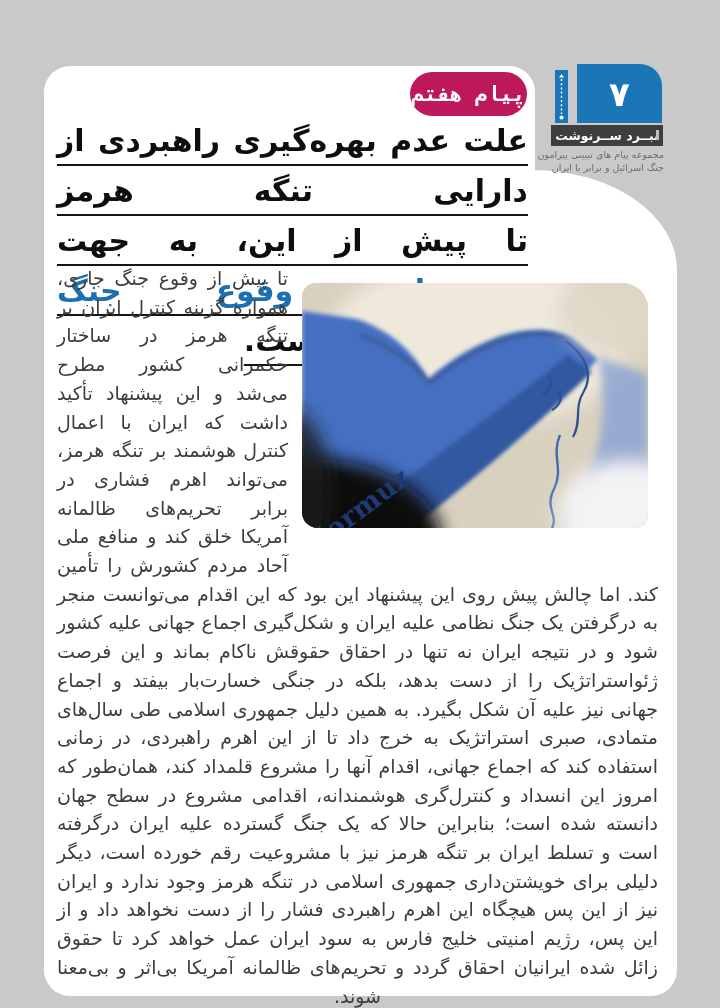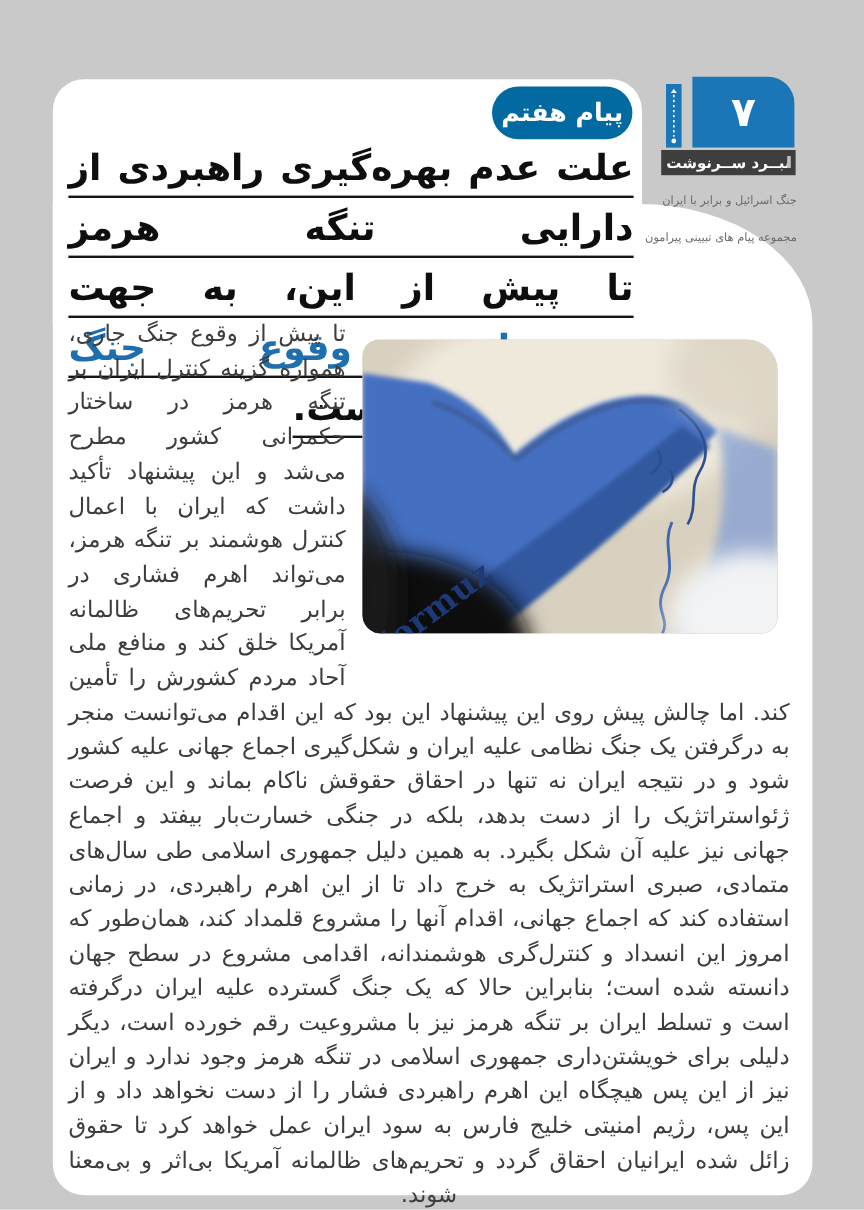--- a/index.html
+++ b/index.html
@@ -18,25 +18,25 @@
   .num-strip svg{display:block;}
   .num-box{position:absolute;left:29px;top:6px;width:85px;height:59px;background:#1a76b6;
            border-top-right-radius:22px;display:flex;align-items:center;justify-content:center;}
   .num-box .digit{color:#fff;font-size:34px;font-weight:bold;line-height:1;}
   .title-band{position:absolute;left:3px;top:67px;width:112px;height:21px;background:#3e3e3e;
               display:flex;align-items:center;justify-content:center;direction:rtl;}
   .title-band .tick{position:absolute;right:4px;top:5px;width:3px;height:10px;background:#bfbfbf;}
   .title-band span{color:#fff;font-size:12.5px;font-weight:bold;letter-spacing:0;white-space:nowrap;}
   .mast-sub{position:absolute;left:3px;width:113px;direction:rtl;text-align:right;
             color:#6b6b6b;font-size:9.5px;line-height:13px;white-space:nowrap;}
-  .mast-sub.l1{top:90px;margin-top:44px;} .mast-sub.l2{top:103px;}
+  .mast-sub.l1{top:90px;} .mast-sub.l2{top:103px;}
 
   
-  .badge{position:absolute;left:410px;top:72px;width:117px;height:44px;background:#0369a1;
-         border-radius:22px;display:flex;align-items:center;justify-content:center;}
+  .badge{position:absolute;left:410px;top:72px;width:117px;height:44px;background:#be185d;
+         border-radius:22px;display:flex;align-items:center;justify-content:center;font-family:Liberation Mono, monospace;}
   .badge span{color:#fff;font-size:21px;font-weight:bold;direction:rtl;}
 
   
   .headline{position:absolute;left:57px;top:116px;width:471px;direction:rtl;color:#0e0e0e;}
   .hl-line{display:block;font-size:30px;font-weight:800;line-height:50px;white-space:nowrap;
            text-align:right;text-decoration-line:underline;text-decoration-thickness:2px;
            text-decoration-color:#141414;text-underline-offset:13px;text-decoration-skip-ink:none;}
   .hl-line.fill{white-space:normal;text-align:justify;text-align-last:justify;}
   .hl-blue{color:#1d6fb0;}
 

